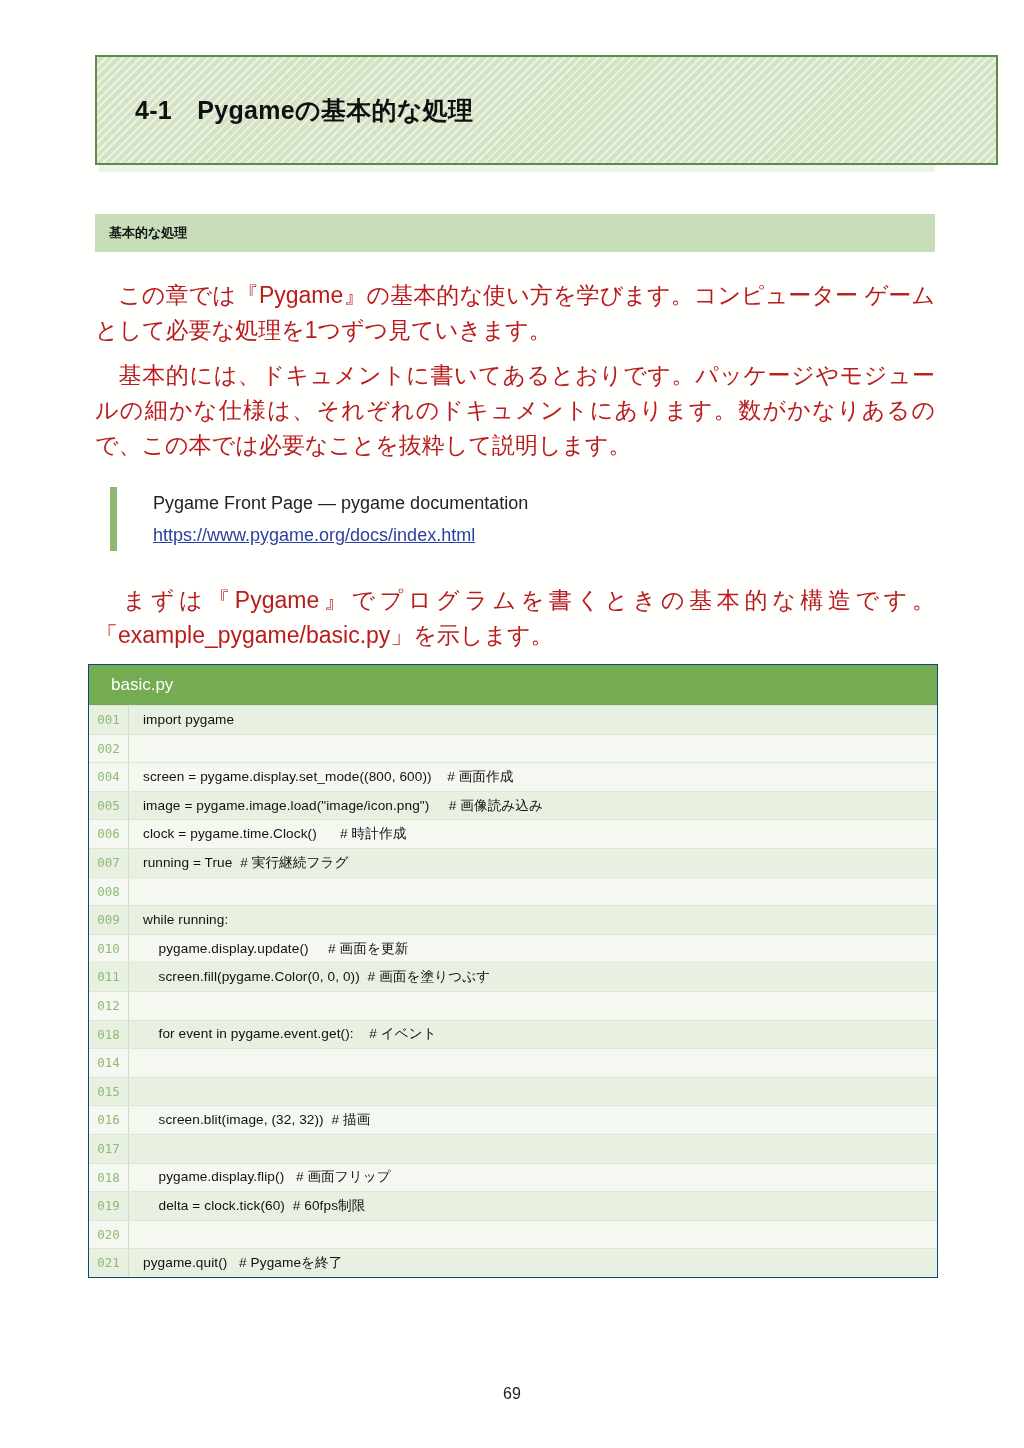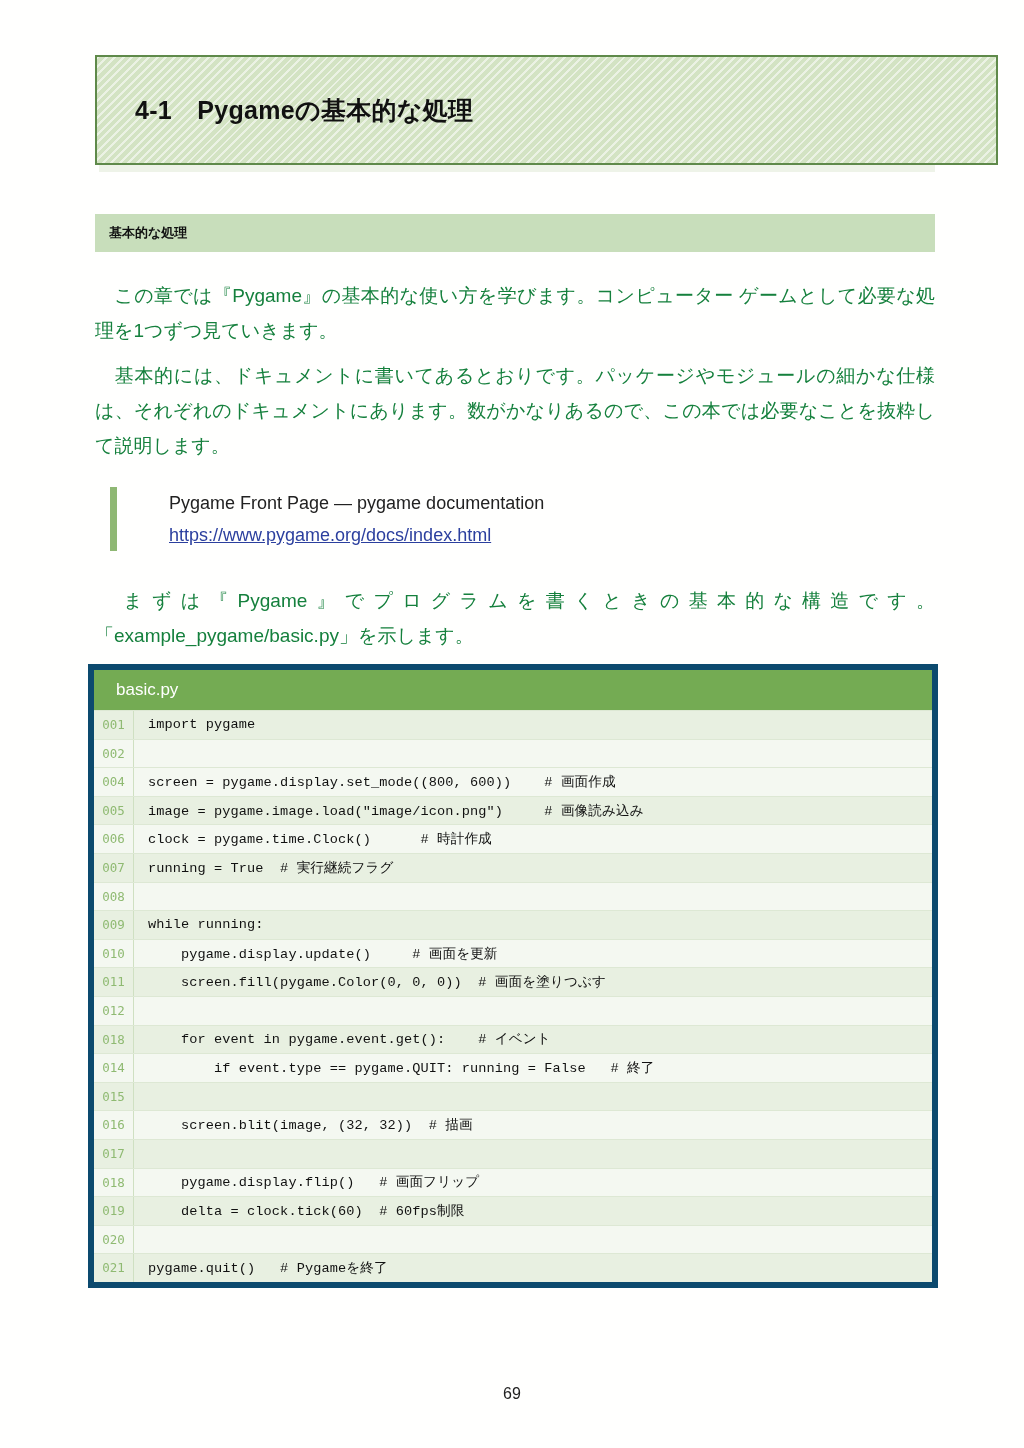--- a/index.html
+++ b/index.html
@@ -76,37 +76,37 @@
     font-weight: bold;
     color: #111111;
     padding-left: 14px;
   }
 
   
   .para {
     position: absolute;
     left: 95px;
     width: 840px;
-    font-size: 19px;
+    font-size: 23px;
     line-height: 35px;
-    color: #15803d;
+    color: #b91c1c;
     text-align: justify;
     text-justify: inter-character;
   }
   #para-1 { top: 278px; }
   #para-2 { top: 358px; }
   #para-3 { top: 583px; }
 
   
   .quote {
     position: absolute;
     left: 110px;
     top: 487px;
     width: 700px;
-    padding-left: 52px;
+    padding-left: 36px;
     border-left: 7px solid #8fb874;
     box-sizing: border-box;
   }
   .quote-line {
     font-size: 18px;
     line-height: 32px;
     color: #222222;
   }
   .quote-link {
     font-size: 18px;
@@ -116,21 +116,21 @@
     display: inline-block;
   }
 
   
   .code-block {
     position: absolute;
     left: 88px;
     top: 664px;
     width: 850px;
     box-sizing: border-box;
-    border: 6px solid #0c4a6e;
+    border: 1px solid #0c4a6e;
     background: #737373;
   }
   .code-header {
     height: 40px;
     background: #74ab53;
     display: flex;
     align-items: center;
   }
   .code-filename {
     color: #ffffff;
@@ -158,21 +158,21 @@
     color: #8fba72;
     border-right: 1px solid #cfe0c2;
     line-height: 27px;
     height: 100%;
     box-sizing: border-box;
     user-select: none;
   }
   .code-text {
     flex: 1 1 auto;
     padding-left: 14px;
-    font-family: Liberation Mono, monospace;
+    font-family: Liberation Sans, sans-serif;
     font-size: 13.6px;
     color: #111111;
     white-space: pre;
     letter-spacing: 0.1px;
   }
 
   
   .page-number {
     position: absolute;
     left: 0;
@@ -256,21 +256,20 @@
         <div class="code-row even">
           <div class="ln">012</div>
           <div class="code-text"></div>
         </div>
         <div class="code-row odd">
           <div class="ln">018</div>
           <div class="code-text">    for event in pygame.event.get():    # イベント</div>
         </div>
         <div class="code-row even">
           <div class="ln">014</div>
-          <div class="code-text">        if event.type == pygame.QUIT: running = False   # 終了</div>
         </div>
         <div class="code-row odd">
           <div class="ln">015</div>
           <div class="code-text"></div>
         </div>
         <div class="code-row even">
           <div class="ln">016</div>
           <div class="code-text">    screen.blit(image, (32, 32))  # 描画</div>
         </div>
         <div class="code-row odd">

